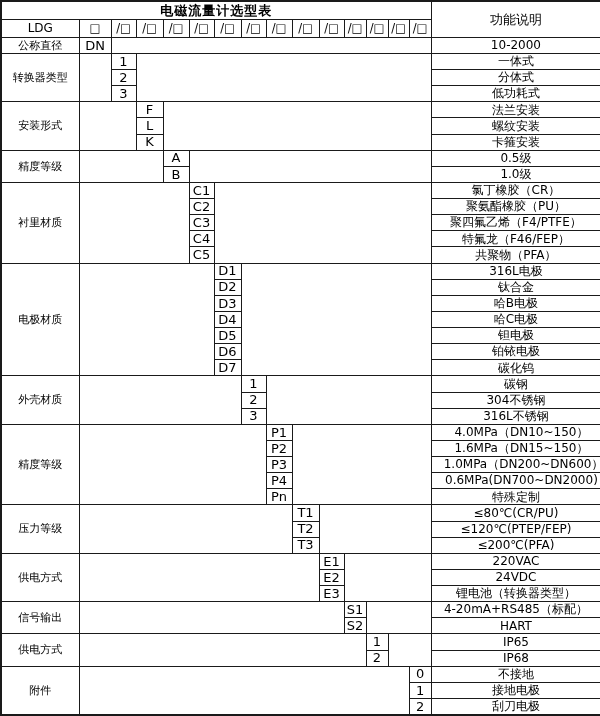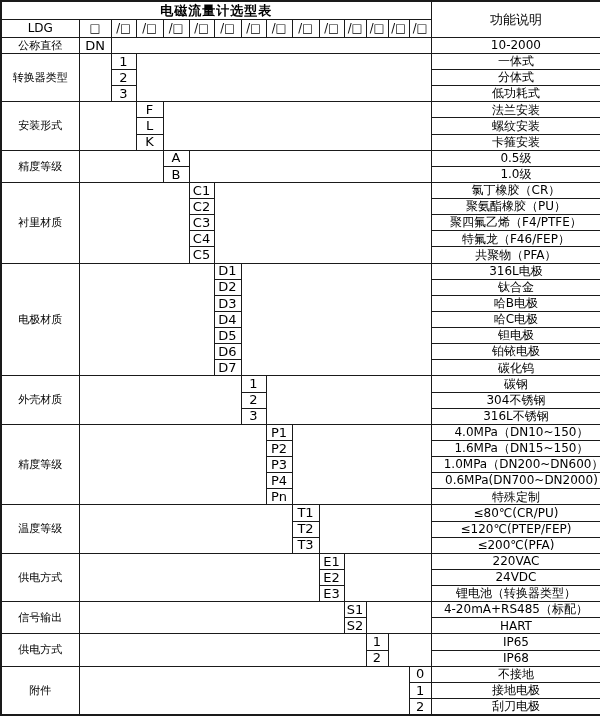--- a/index.html
+++ b/index.html
@@ -216,21 +216,21 @@
   <tr class="h16">
     <td class="code-cell">P4</td>
     <td class="desc-cell left">0.6MPa(DN700~DN2000)</td>
   </tr>
   <tr class="h16">
     <td class="code-cell">Pn</td>
     <td class="desc-cell">特殊定制</td>
   </tr>
 
   <tr class="h16">
-    <td class="cat-cell" rowspan="3">温度等级</td>
+    <td class="cat-cell" rowspan="3">压力等级</td>
     <td rowspan="3" colspan="8"></td>
     <td class="code-cell">T1</td>
     <td rowspan="3" colspan="5"></td>
     <td class="desc-cell">≤80℃(CR/PU)</td>
   </tr>
   <tr class="h16">
     <td class="code-cell">T2</td>
     <td class="desc-cell">≤120℃(PTEP/FEP)</td>
   </tr>
   <tr class="h16">

